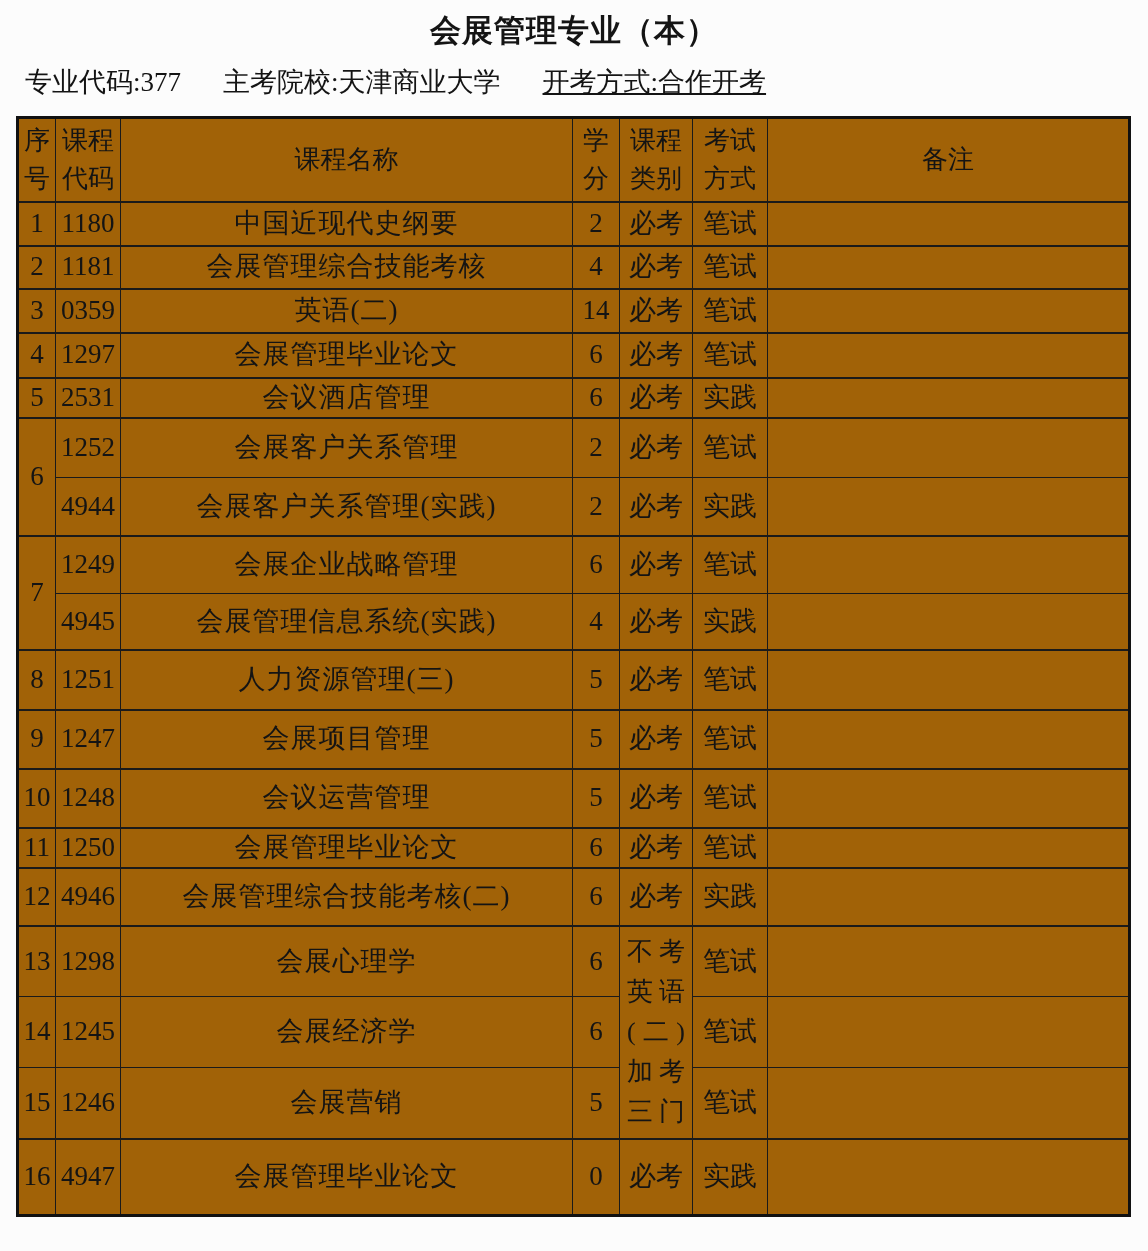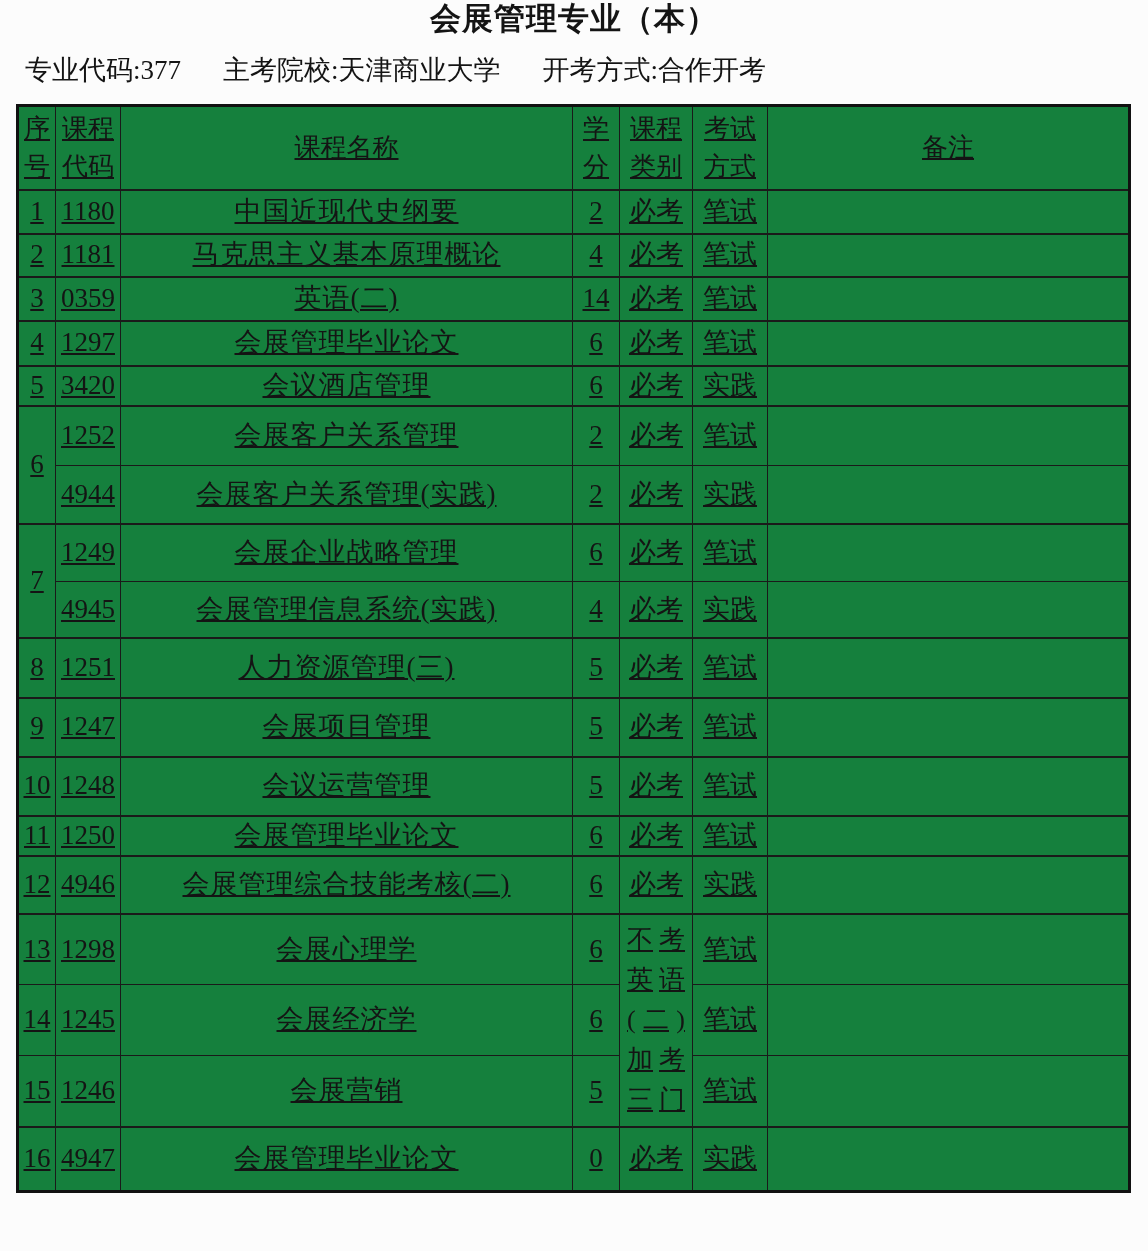--- a/index.html
+++ b/index.html
@@ -12,43 +12,43 @@
     font-family: "Liberation Serif", serif;
     -webkit-font-smoothing: antialiased;
   }
   .page {
     width: 1148px;
     height: 1251px;
     overflow: hidden;
     box-sizing: border-box;
   }
   .doc-title {
+    padding-top: 12px;
     text-align: center;
     font-family: "Liberation Sans", sans-serif;
     font-weight: bold;
     font-size: 31px;
     letter-spacing: 1px;
     line-height: 1.2;
   }
   .info-line {
     margin: 15px 0 0 25px;
     font-size: 27px;
     white-space: nowrap;
   }
   .info-line .seg { margin-right: 42px; text-align: center; }
-  .info-line .seg:last-child { margin-right: 0; }
+  .info-line .seg:last-child { margin-right: 0; text-decoration: underline; }
 
   table.course-table {
     border-collapse: collapse;
     table-layout: fixed;
     width: 1112px;
     margin: 16px 0 0 16px;
     border: 3px solid #111;
-    background: #15803d;
-    text-decoration: underline;
+    background: #a16207;
   }
   .course-table th, .course-table td {
     border: 1px solid #1a1a1a;
     text-align: center;
     vertical-align: middle;
     padding: 0;
     overflow: hidden;
     font-size: 27px;
     line-height: 1.32;
   }
@@ -114,21 +114,21 @@
         <td class="code-cell">1180</td>
         <td class="name-cell">中国近现代史纲要</td>
         <td class="credit-cell">2</td>
         <td class="category-cell">必考</td>
         <td class="mode-cell">笔试</td>
         <td class="note-cell"></td>
       </tr>
       <tr class="major" style="height:43px">
         <td class="seq-cell">2</td>
         <td class="code-cell">1181</td>
-        <td class="name-cell">马克思主义基本原理概论</td>
+        <td class="name-cell">会展管理综合技能考核</td>
         <td class="credit-cell">4</td>
         <td class="category-cell">必考</td>
         <td class="mode-cell">笔试</td>
         <td class="note-cell"></td>
       </tr>
       <tr class="major" style="height:44px">
         <td class="seq-cell">3</td>
         <td class="code-cell">0359</td>
         <td class="name-cell">英语(二)</td>
         <td class="credit-cell">14</td>
@@ -140,21 +140,21 @@
         <td class="seq-cell">4</td>
         <td class="code-cell">1297</td>
         <td class="name-cell">会展管理毕业论文</td>
         <td class="credit-cell">6</td>
         <td class="category-cell">必考</td>
         <td class="mode-cell">笔试</td>
         <td class="note-cell"></td>
       </tr>
       <tr class="major" style="height:40px">
         <td class="seq-cell">5</td>
-        <td class="code-cell">3420</td>
+        <td class="code-cell">2531</td>
         <td class="name-cell">会议酒店管理</td>
         <td class="credit-cell">6</td>
         <td class="category-cell">必考</td>
         <td class="mode-cell">实践</td>
         <td class="note-cell"></td>
       </tr>
 
       <tr class="major" style="height:60px">
         <td class="seq-cell" rowspan="2">6</td>
         <td class="code-cell">1252</td>
@@ -280,21 +280,21 @@
       </tr>
       <tr class="sub" style="height:71px">
         <td class="seq-cell">15</td>
         <td class="code-cell">1246</td>
         <td class="name-cell">会展营销</td>
         <td class="credit-cell">5</td>
         <td class="mode-cell">笔试</td>
         <td class="note-cell"></td>
       </tr>
 
-      <tr class="major" style="height:65px">
+      <tr class="major" style="height:77px">
         <td class="seq-cell">16</td>
         <td class="code-cell">4947</td>
         <td class="name-cell">会展管理毕业论文</td>
         <td class="credit-cell">0</td>
         <td class="category-cell">必考</td>
         <td class="mode-cell">实践</td>
         <td class="note-cell"></td>
       </tr>
     </tbody>
   </table>

